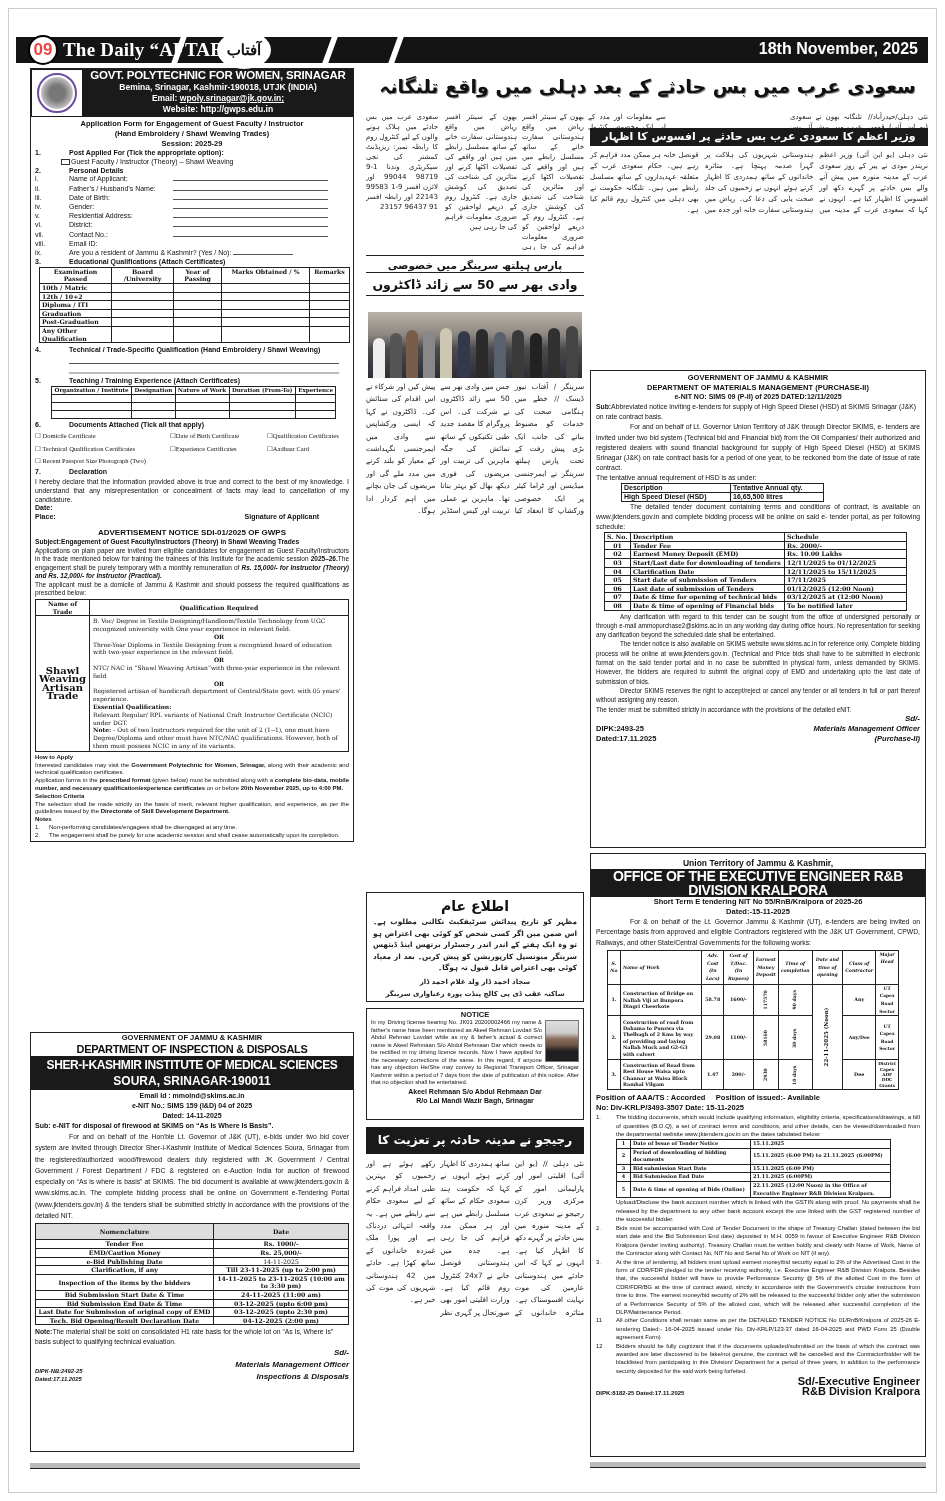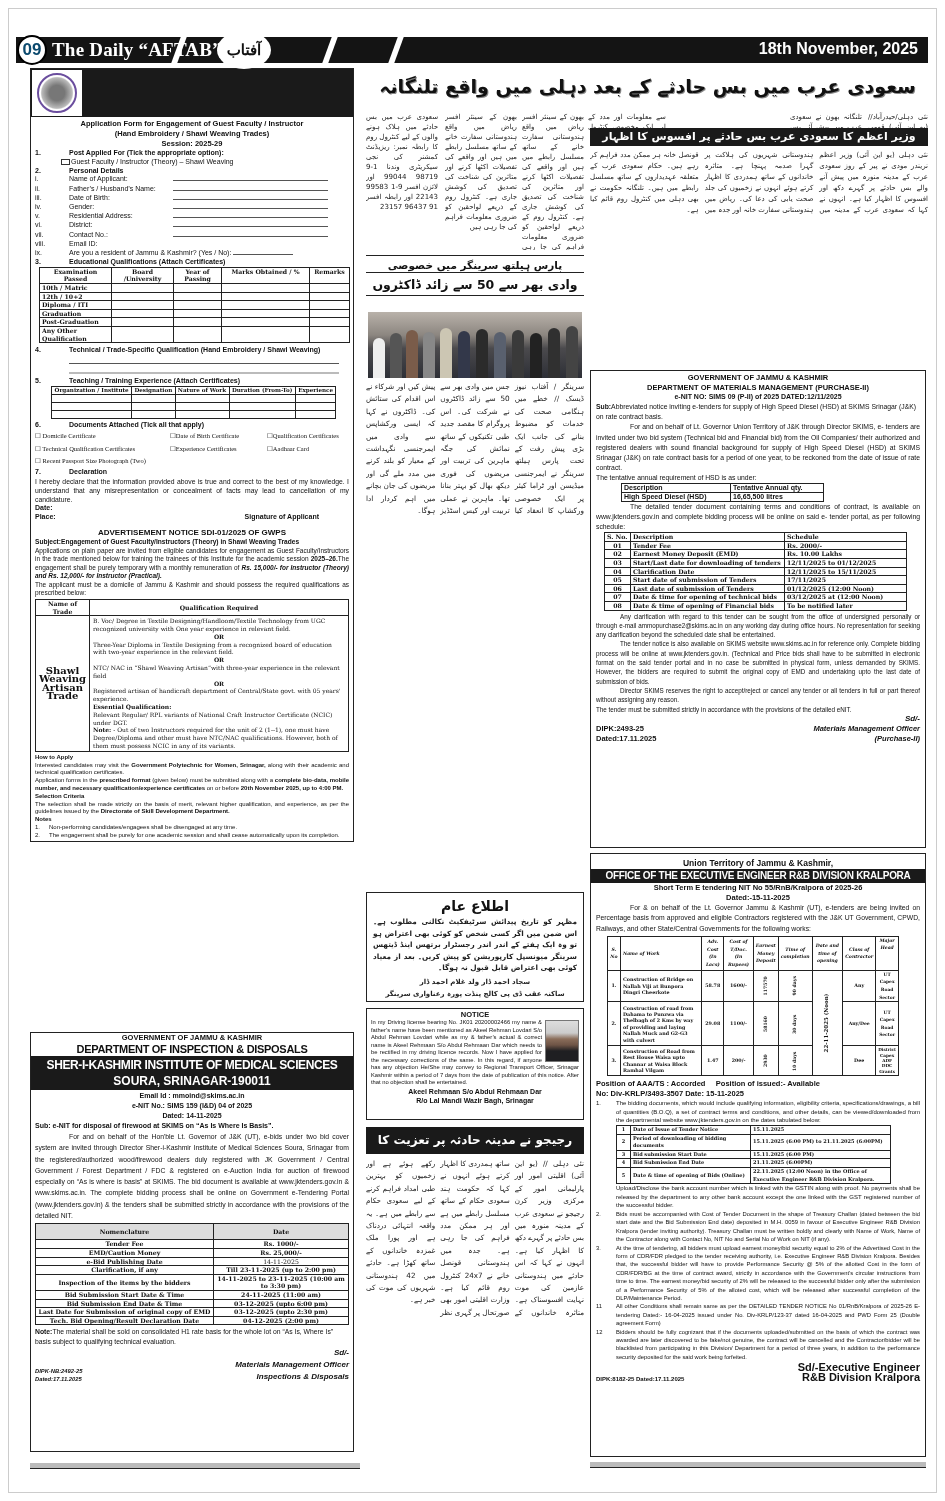--- a/index.html
+++ b/index.html
@@ -1,19 +1,19 @@
 <!DOCTYPE html>
 <html><head>
 <meta charset="utf-8">
 <style>
 *{box-sizing:border-box;margin:0;padding:0}
 body{width:945px;height:1501px;background:#fff;font-family:"Liberation Sans",sans-serif;color:#111;overflow:hidden;position:relative}
 .page{position:absolute;left:8px;top:8px;width:929px;height:1485px;border:1px solid #ccc;background:#fff}
 .masthead{position:absolute;left:16px;top:36px;width:490px;height:26px;background:#141414;display:flex;align-items:center;color:#fff}
-.pgnum{width:30px;height:30px;border-radius:50%;background:#fff;color:#0c4a6e;font-weight:bold;font-size:17px;display:flex;align-items:center;justify-content:center;border:2px solid #000;margin-left:1px;font-family:"Liberation Sans",sans-serif}
+.pgnum{width:30px;height:30px;border-radius:50%;background:#fff;color:#ef4444;font-weight:bold;font-size:17px;display:flex;align-items:center;justify-content:center;border:2px solid #000;margin-left:12px;font-family:"Liberation Sans",sans-serif}
 .paper-name{font-family:"Liberation Serif",serif;font-size:19px;margin-left:5px;font-weight:bold;letter-spacing:0.2px}
 .slash{position:absolute;top:0;width:6px;height:26px;background:#fff;transform:skewX(-20deg)}
 .logo{position:absolute;left:240px;top:32px;width:46px;height:34px;border-radius:50%;background:#fff;display:flex;align-items:center;justify-content:center;font-size:20px;font-weight:bold;font-family:"DejaVu Serif",serif;z-index:2}
 .date-top{position:absolute;right:10px;top:3px;font-size:16px;font-weight:bold;font-family:"Liberation Sans",sans-serif}
 
 .col{position:absolute;overflow:hidden}
 .box{border:1.5px solid #222;background:#fff}
 .bar{background:#1a1a1a;color:#fff;font-weight:bold;text-align:center}
 .t{font-size:7px;line-height:8.8px}
 .tc{text-align:center}
@@ -51,20 +51,26 @@
   <div class="slash" style="left:46px"></div>
   <div class="slash" style="left:112px"></div>
   <div class="date-top">18th November, 2025</div>
 </div>
 
 <div class="col box" style="left:30px;top:68px;width:324px;height:774px;">
   <div style="display:flex;height:48px;background:#1a1a1a;">
     <div style="width:52px;height:48px;background:#fff;border:1px solid #1a1a1a;display:flex;align-items:center;justify-content:center;">
       <div style="width:40px;height:40px;border-radius:50%;border:2px solid #6b4e9e;background:radial-gradient(circle,#777 30%,#bbb 60%,#fff 65%);"></div>
     </div>
+    <div style="flex:1;color:#fff;text-align:center;padding-top:0px">
+      <div class="b" style="font-size:11.5px;line-height:13px;letter-spacing:-0.2px;font-family:'Liberation Sans',sans-serif">GOVT. POLYTECHNIC FOR WOMEN, SRINAGAR</div>
+      <div class="b" style="font-size:8.5px;line-height:11px">Bemina, Srinagar, Kashmir-190018, UTJK (INDIA)</div>
+      <div class="b" style="font-size:8.5px;line-height:11px"><span>Email: </span><a style="color:#fff;text-decoration:underline">wpoly.srinagar@jk.gov.in;</a></div>
+      <div class="b" style="font-size:8.5px;line-height:11px">Website: http://gwps.edu.in</div>
+    </div>
   </div>
   <div style="padding:2px 4px 0 4px">
     <div class="t tc b" style="font-size:7.5px;line-height:10px">Application Form for Engagement of Guest Faculty / Instructor</div>
     <div class="t tc b" style="font-size:7.5px;line-height:10px">(Hand Embroidery / Shawl Weaving Trades)</div>
     <div class="t tc b" style="font-size:7.5px;line-height:10px">Session: 2025-29</div>
     <div class="t b" style="display:flex">
         <span style="width:34px">1.</span>
         <span>Post Applied For (Tick the appropriate option):</span>
       </div>
     <div class="t" style="padding-left:26px"><span style="display:inline-block;width:9px;height:6px;border:1px solid #333;margin-right:1px;vertical-align:middle"></span><span>Guest Faculty / Instructor (Theory) – Shawl Weaving</span></div>
@@ -504,21 +510,21 @@
       <div class="r b i" style="font-size:7.5px;line-height:10px">
           <div>Materials Management Officer</div>
           <div>(Purchase-II)</div>
         </div>
     </div>
   </div>
 </div>
 
 <div class="col box" style="left:590px;top:853px;width:336px;height:604px;">
   <div class="tc b" style="font-size:8.5px;line-height:12px;margin-top:3px">Union Territory of Jammu &amp; Kashmir,</div>
-  <div class="bar" style="font-size:10px;line-height:14px;letter-spacing:-0.3px">OFFICE OF THE EXECUTIVE ENGINEER R&amp;B DIVISION KRALPORA</div>
+  <div class="bar" style="font-size:14px;line-height:14px;letter-spacing:-0.3px">OFFICE OF THE EXECUTIVE ENGINEER R&amp;B DIVISION KRALPORA</div>
   <div class="tc b u" style="font-size:7.5px;line-height:10px">Short Term E tendering NIT No 55/RnB/Kralpora of 2025-26</div>
   <div class="tc b u" style="font-size:7.5px;line-height:10px">Dated:-15-11-2025</div>
   <div style="padding:0 5px">
     <div class="j" style="font-size:6.8px;line-height:10.3px;text-indent:34px">For &amp; on behalf of the Lt. Governor Jammu &amp; Kashmir (UT), e-tenders are being invited on Percentage basis from approved and eligible Contractors registered with the J&amp;K UT Government, CPWD, Railways, and other State/Central Governments for the following works:</div>
     <table style="width:292px;margin-left:11px;margin-top:2px">
       <tbody>
           <tr style="height:34px">
         <th class="i" style="width:13px;font-size:4.6px">S. No</th>
         <th class="i" style="width:85px;font-size:4.6px;text-align:left">Name of Work</th>
         <th class="i" style="width:22px;font-size:4.6px">Adv. Cost (In Lacs)</th>

